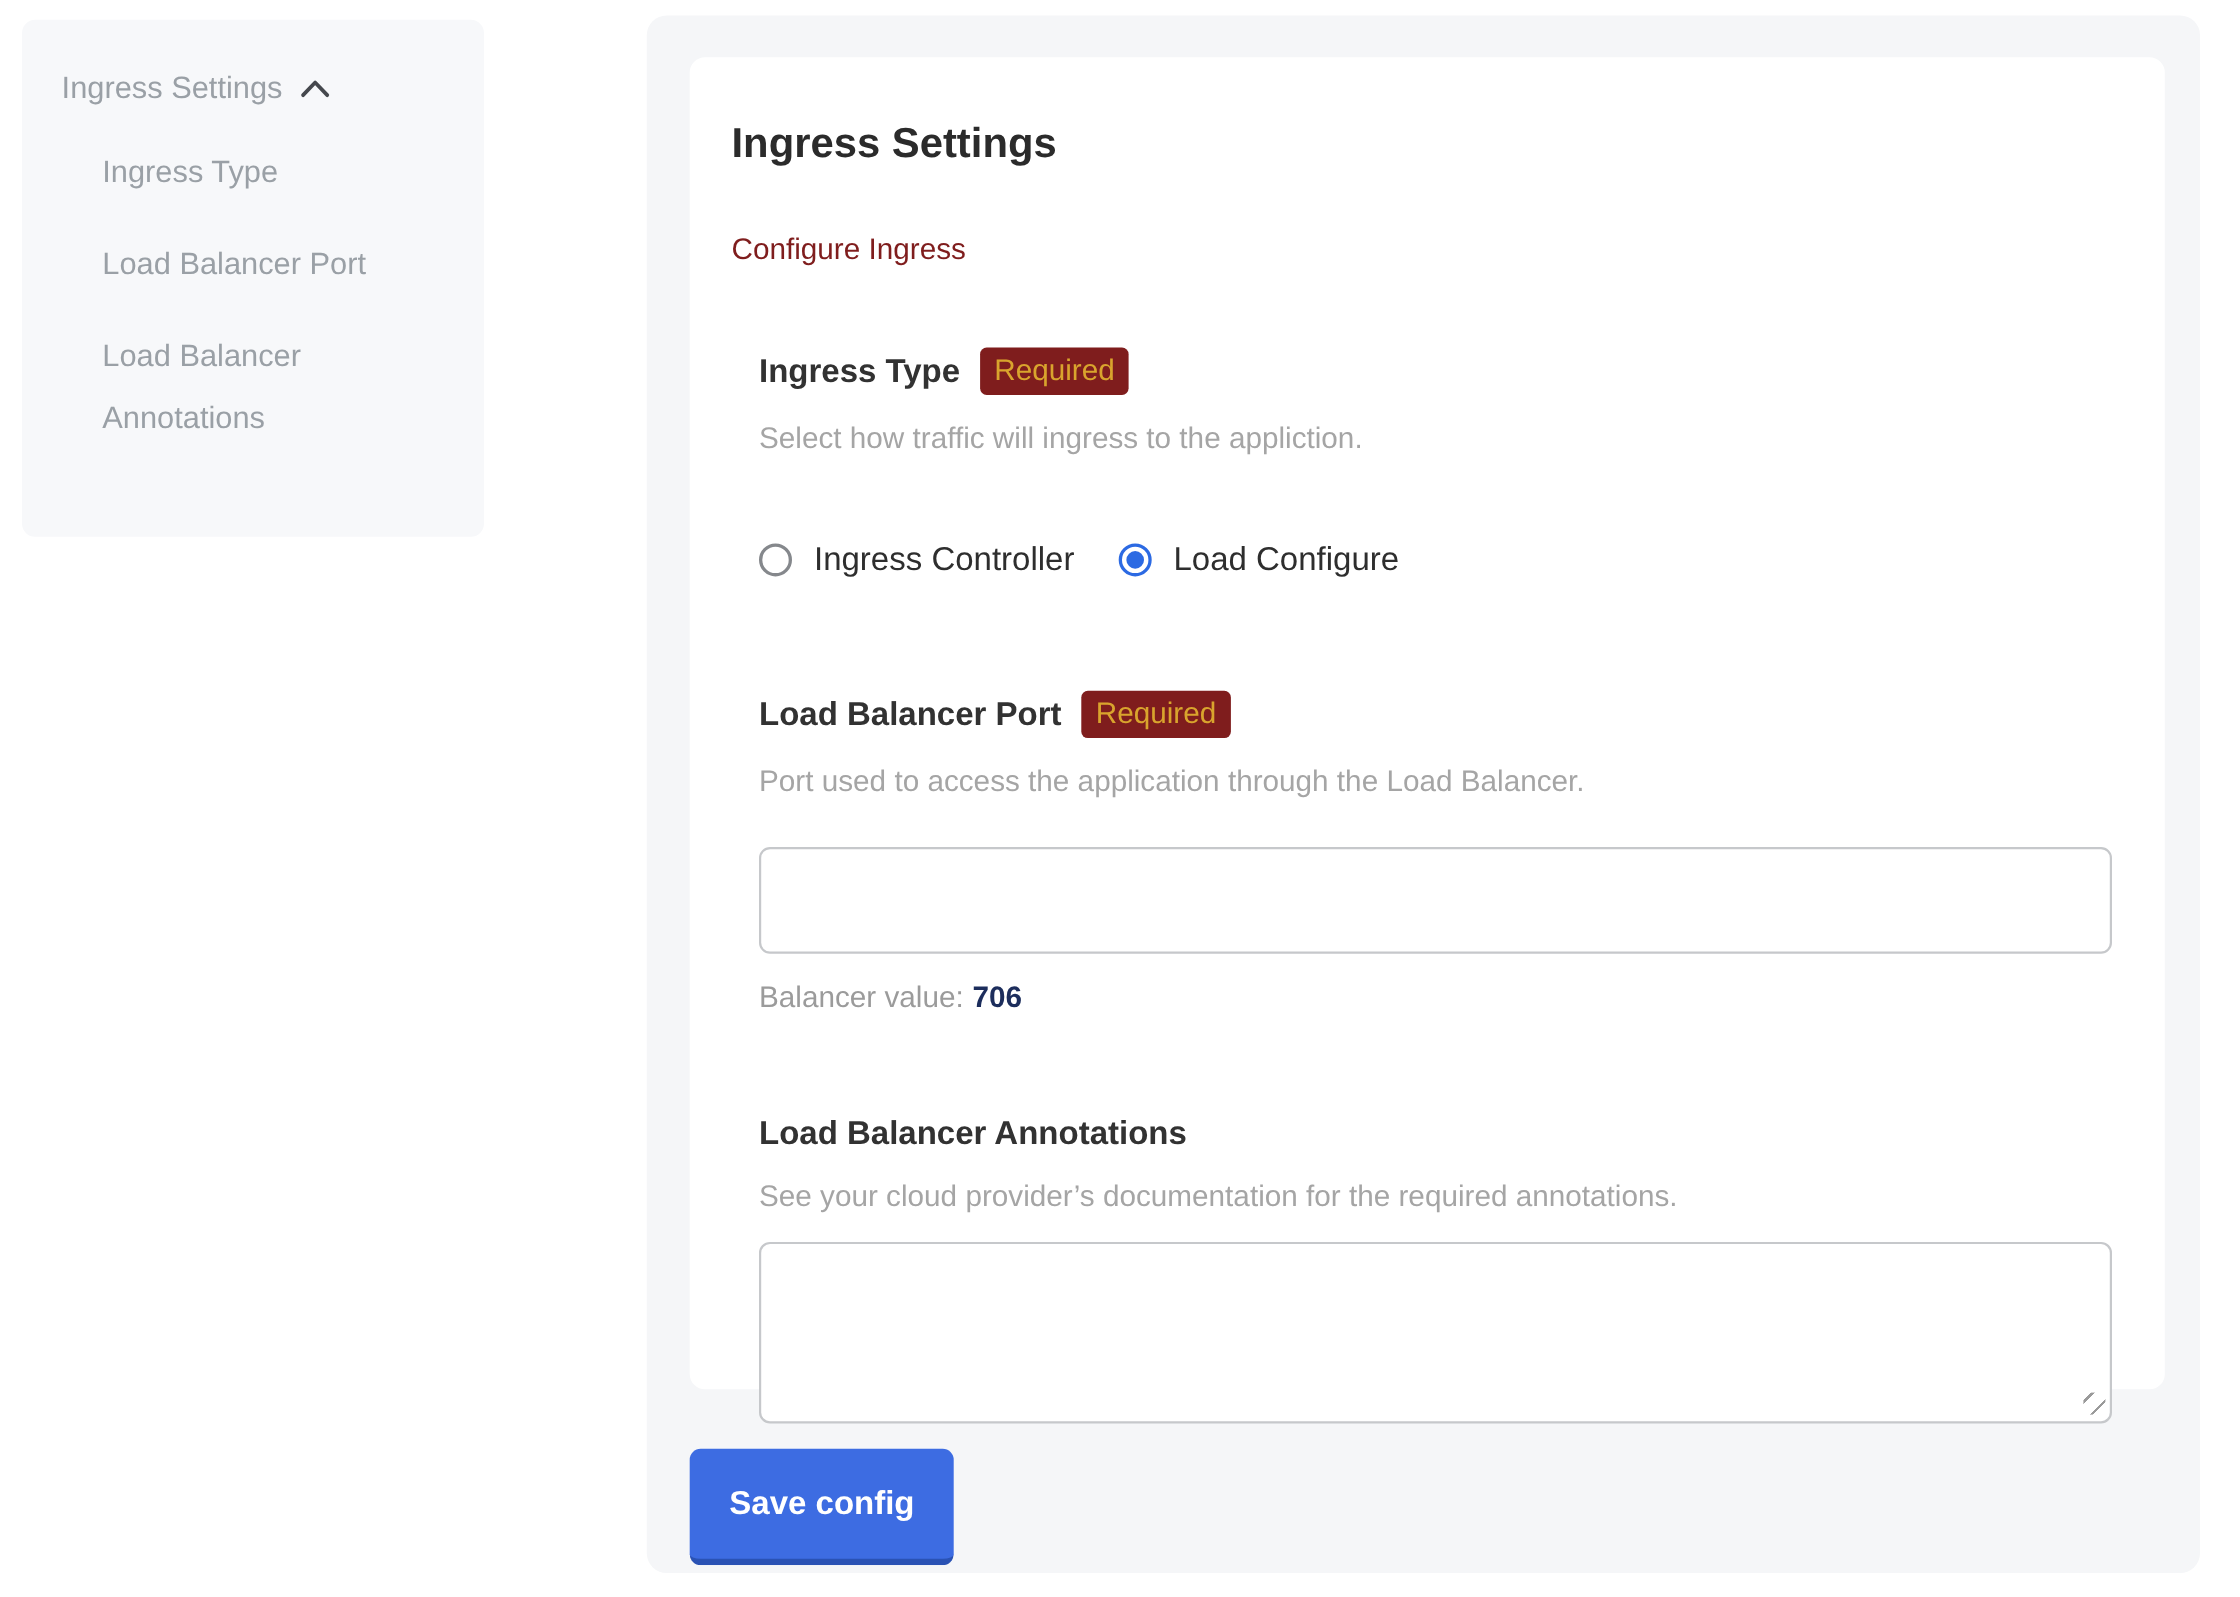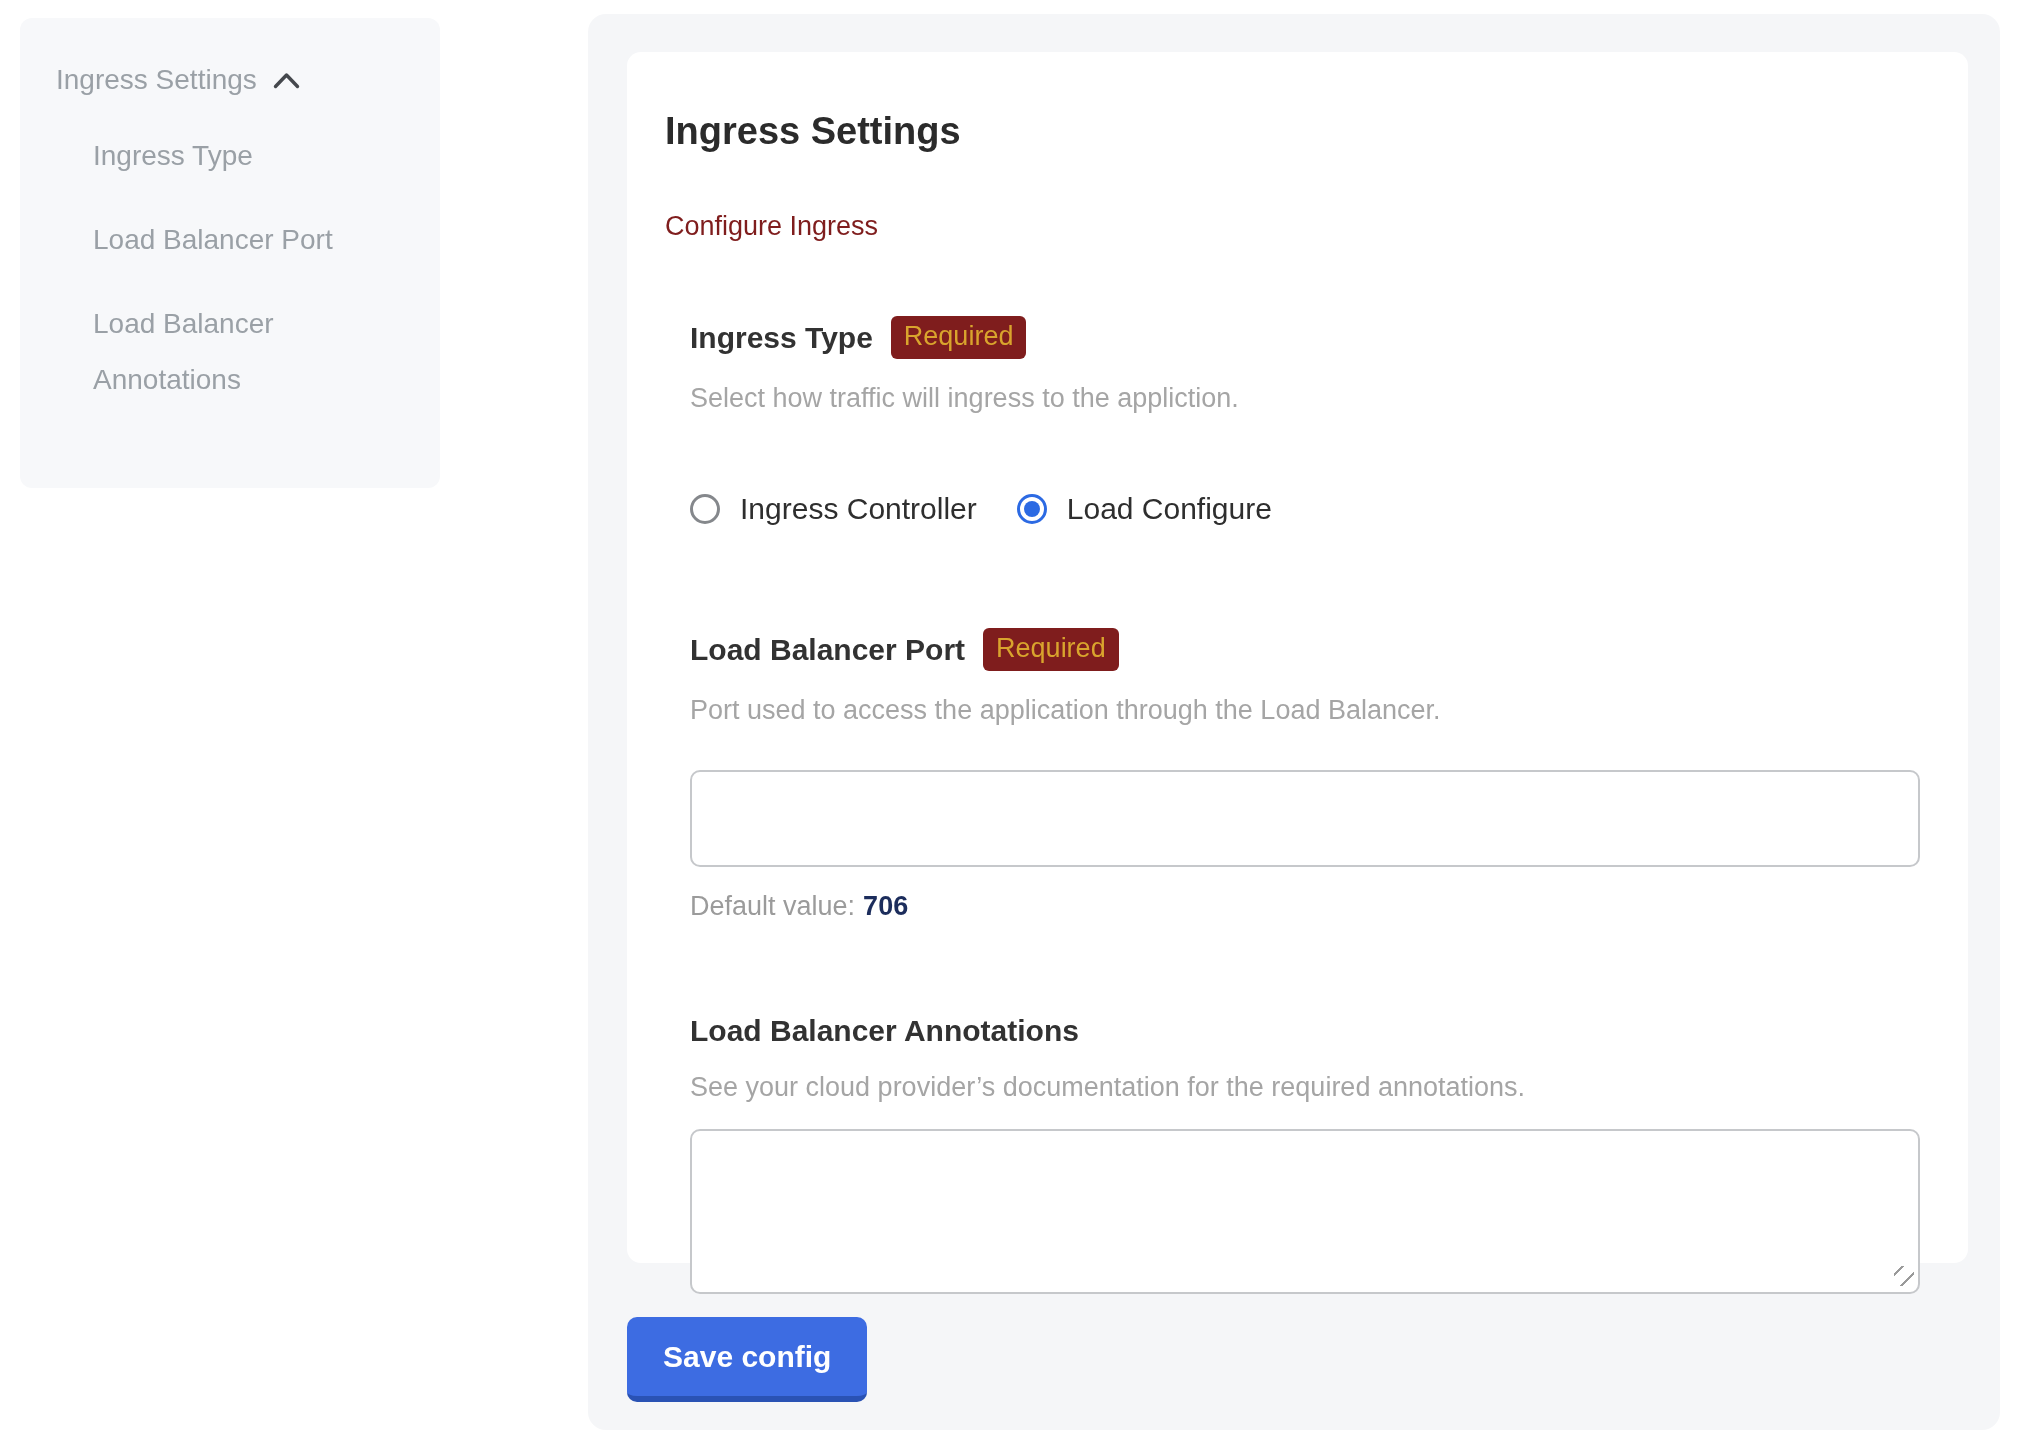--- a/index.html
+++ b/index.html
@@ -88,21 +88,21 @@
   .resize-handle {
     position:absolute; right:6px; bottom:8px; width:20px; height:20px;
     background:repeating-linear-gradient(135deg,
       transparent 0 5px, #9a9a9a 5px 7.5px, transparent 7.5px 13px);
     cursor:nwse-resize;
   }
 
   
   .save-button {
     position:absolute; left:39px; top:1303px;
-    min-width:238px; height:85px; padding:0 36px;
+    min-width:238px; height:106px; padding:0 36px;
     background:#3d6ce2; border:none; border-bottom:6px solid #2a52b4;
     border-radius:10px; color:#ffffff; font-size:30px; font-weight:700;
     font-family:"Liberation Sans", sans-serif; cursor:pointer;
   }
 </style>
 </head>
 <body>
 
 <nav class="sidebar">
   <div class="sidebar-group-header">
@@ -154,21 +154,21 @@
       <div class="section section-lb-port">
         <div class="heading-row">
           <h2>Load Balancer Port</h2>
           <span class="badge">Required</span>
         </div>
         <div class="desc">Port used to access the application through the Load Balancer.</div>
 
         <input type="text" class="text-input" value="" style="">
 
         <div class="default-line">
-          <span>Default value:</span><span class="default-value">706</span>
+          <span>Balancer value:</span><span class="default-value">706</span>
         </div>
       </div>
 
       <div class="section section-lb-annotations">
         <div class="heading-row">
           <h2>Load Balancer Annotations</h2>
         </div>
         <div class="desc">See your cloud provider’s documentation for the required annotations.</div>
 
         <div class="textarea-wrap">

